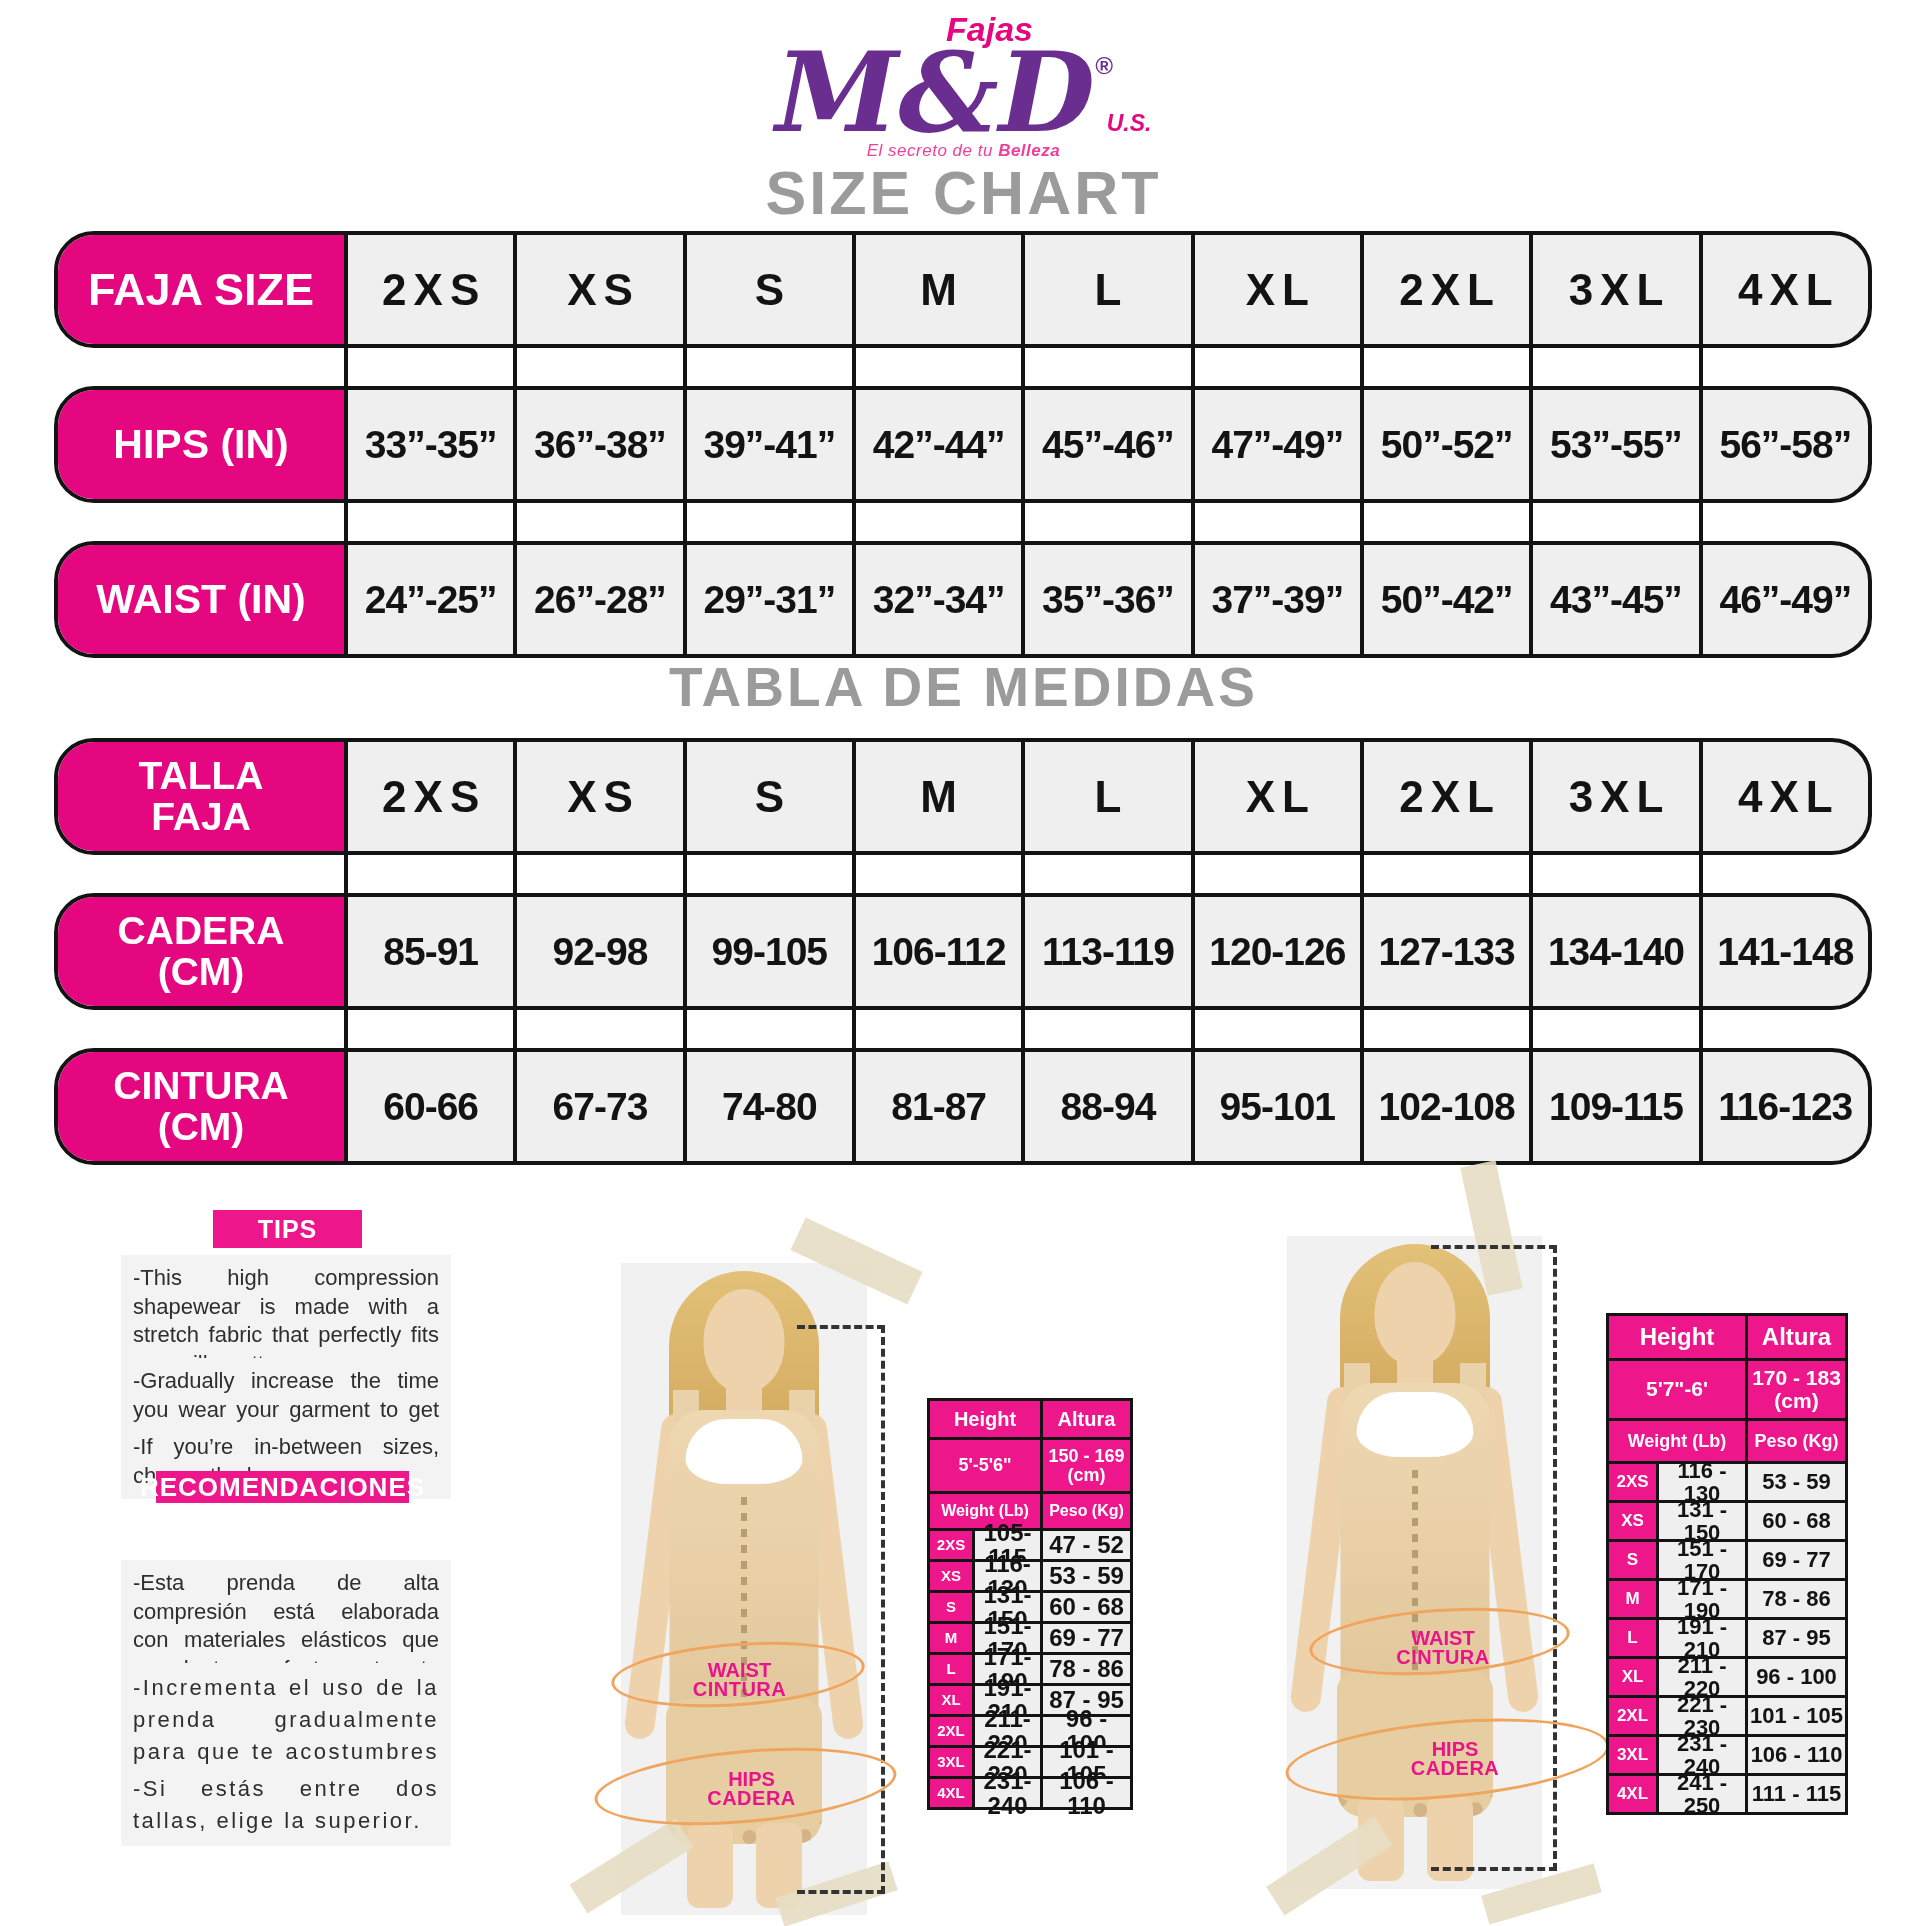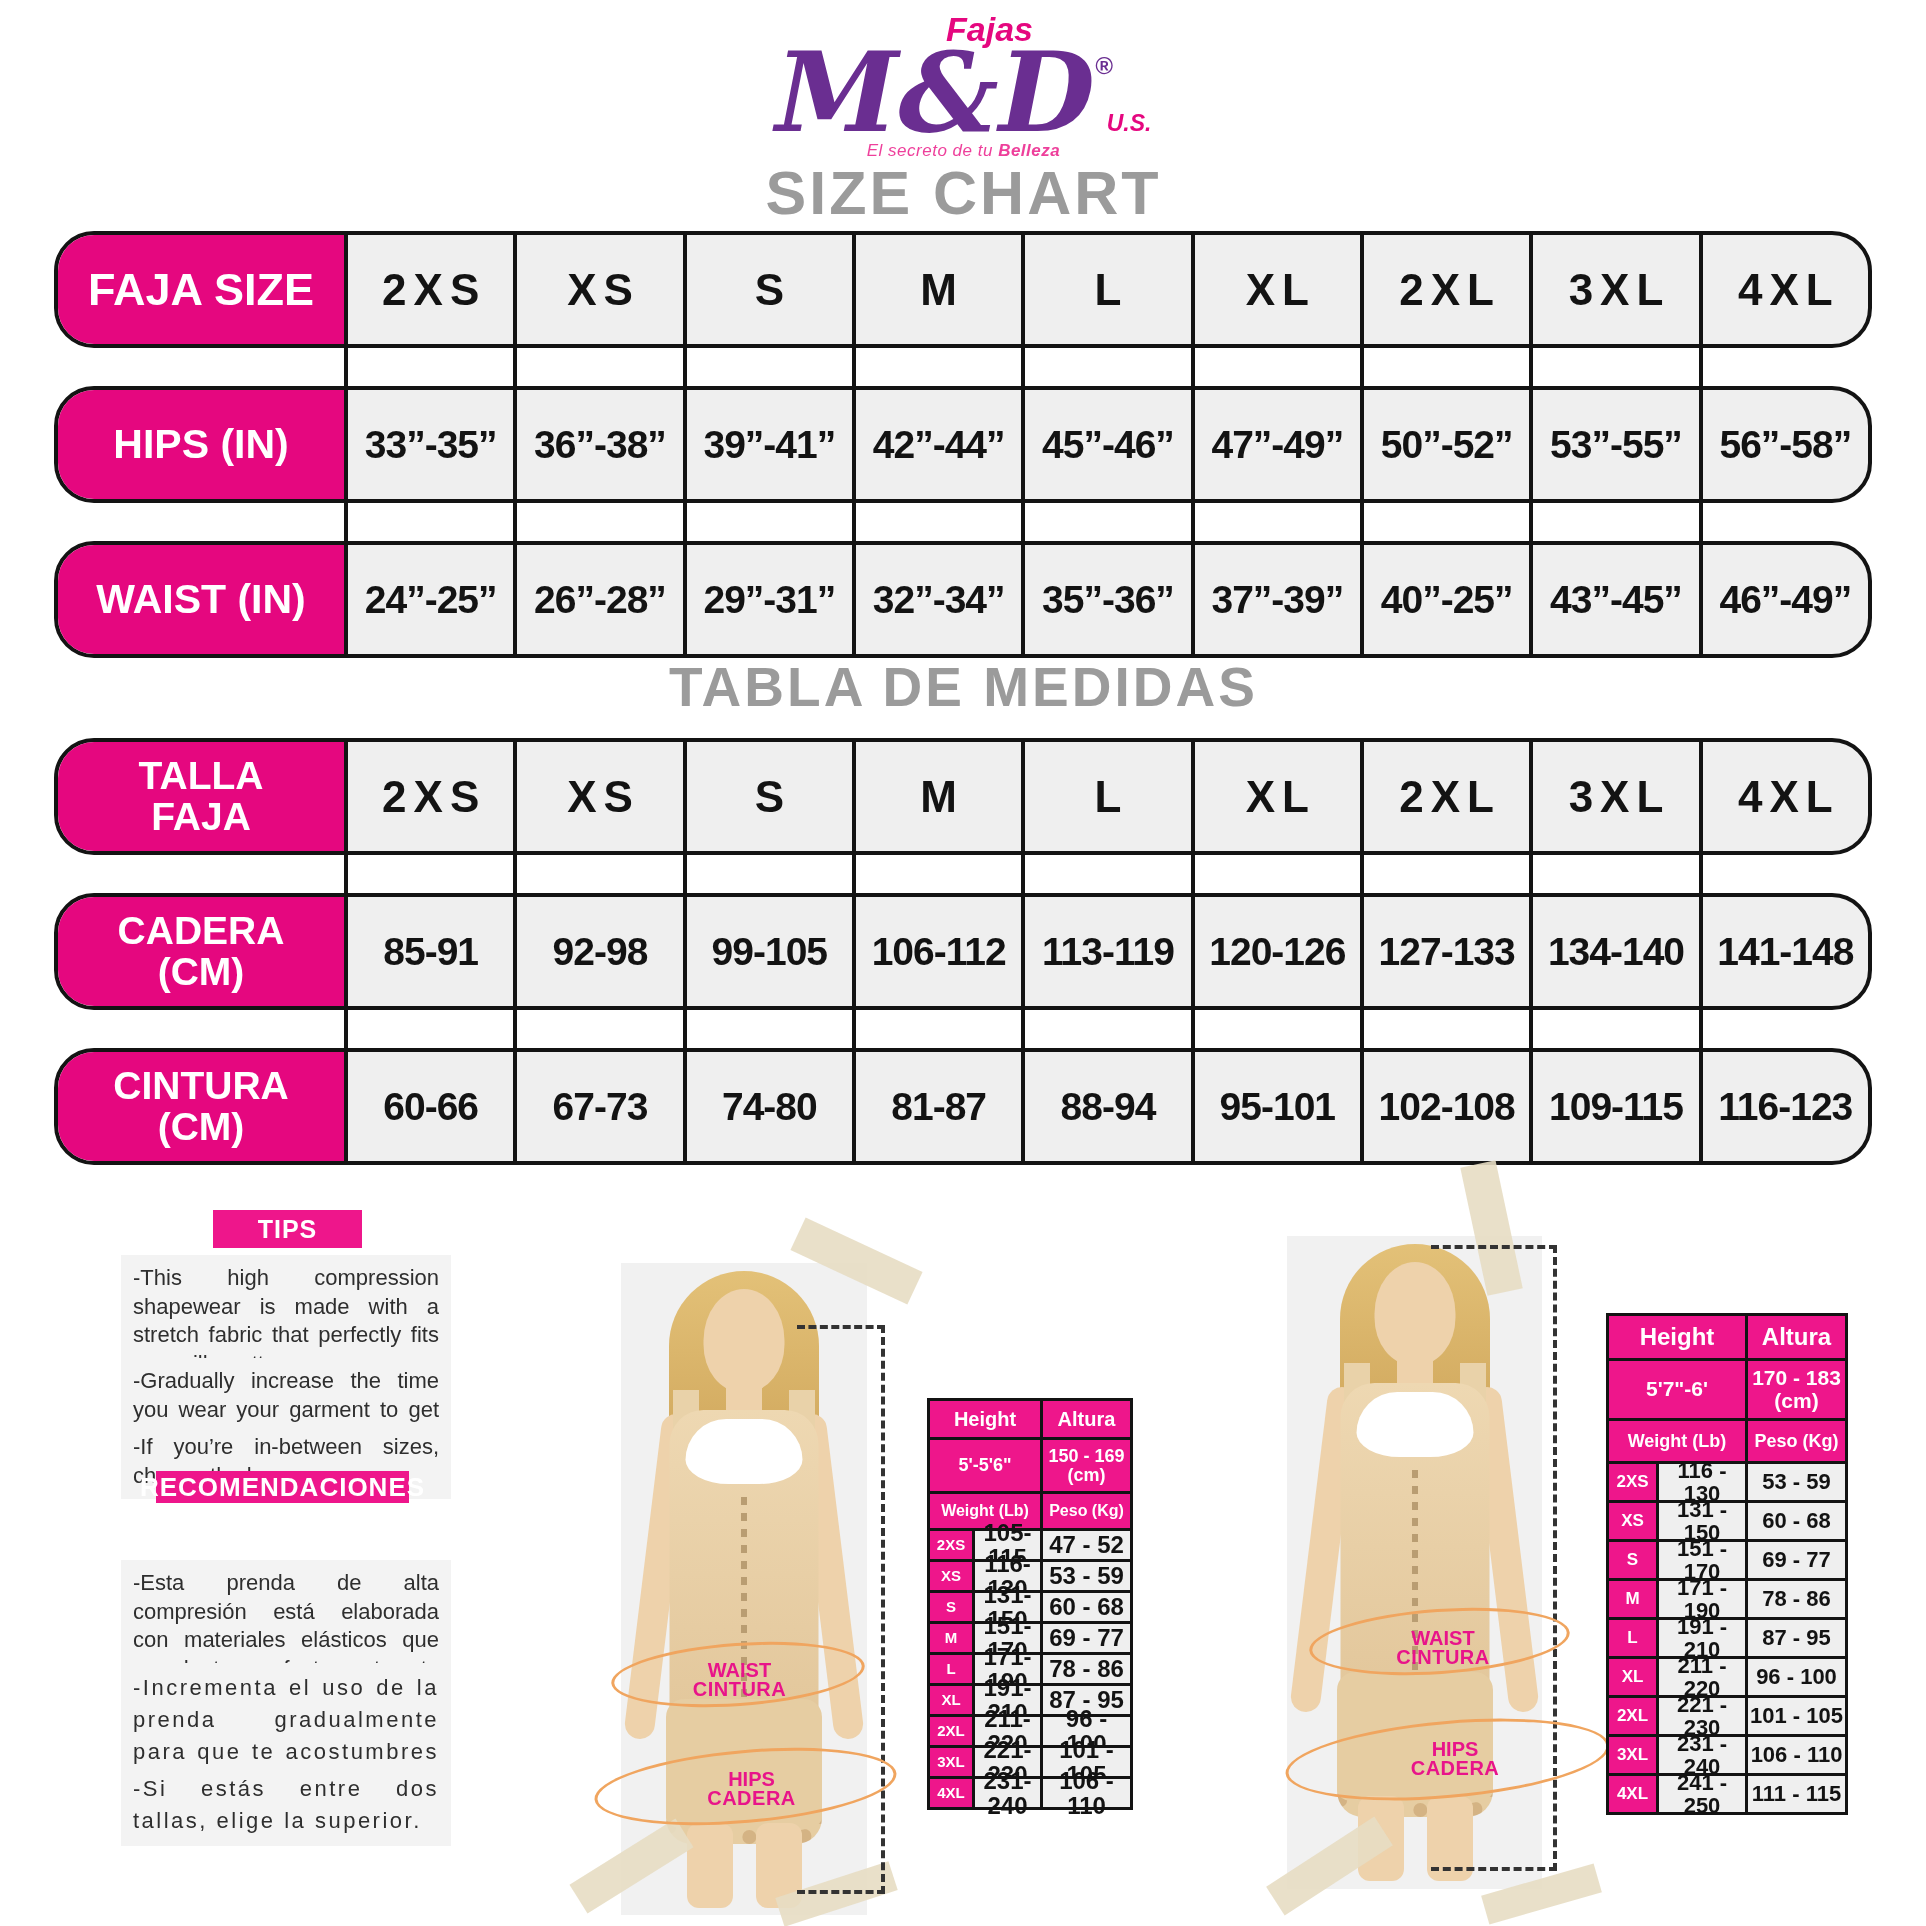--- a/index.html
+++ b/index.html
@@ -164,21 +164,21 @@
         <i></i>
       </div>
     <div class="brow row-vals">
       <div class="blabel lab-md">WAIST (IN)</div>
     <span class="bcell">24”-25”</span>
         <span class="bcell">26”-28”</span>
         <span class="bcell">29”-31”</span>
         <span class="bcell">32”-34”</span>
         <span class="bcell">35”-36”</span>
         <span class="bcell">37”-39”</span>
-        <span class="bcell">40”-25”</span>
+        <span class="bcell">50”-42”</span>
         <span class="bcell">43”-45”</span>
         <span class="bcell">46”-49”</span>
       </div>
   </div>
 
   <div class="bigtable" style="top:738px">
     <div class="brow row-sizes">
       <div class="blabel lab-2l">TALLA
 FAJA</div>
     <span class="bcell">2XS</span>

